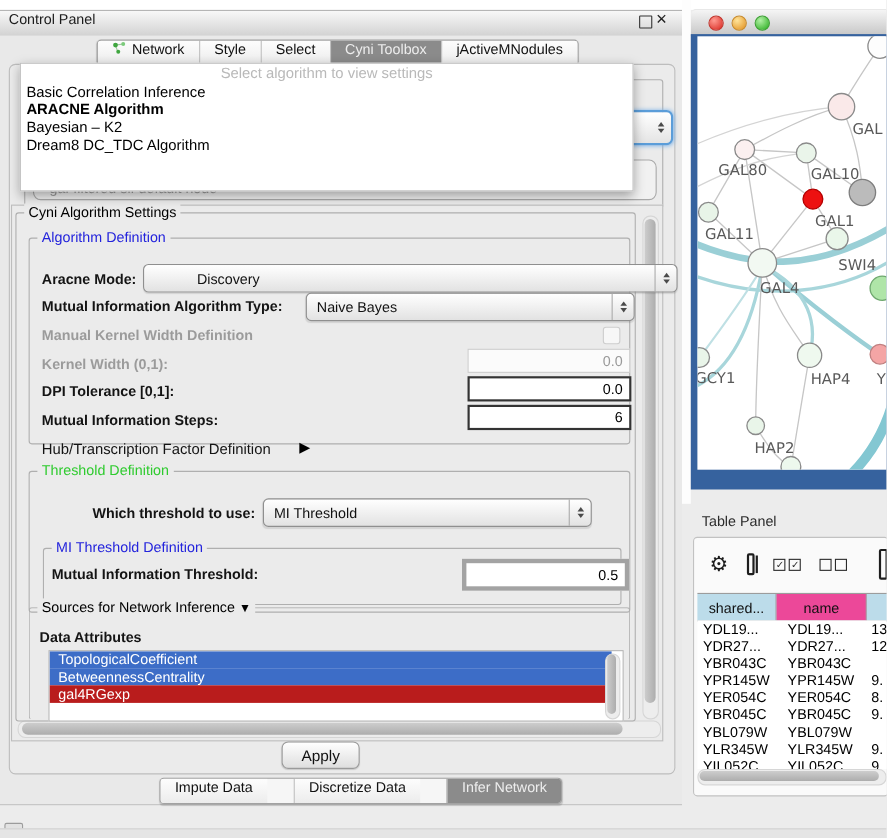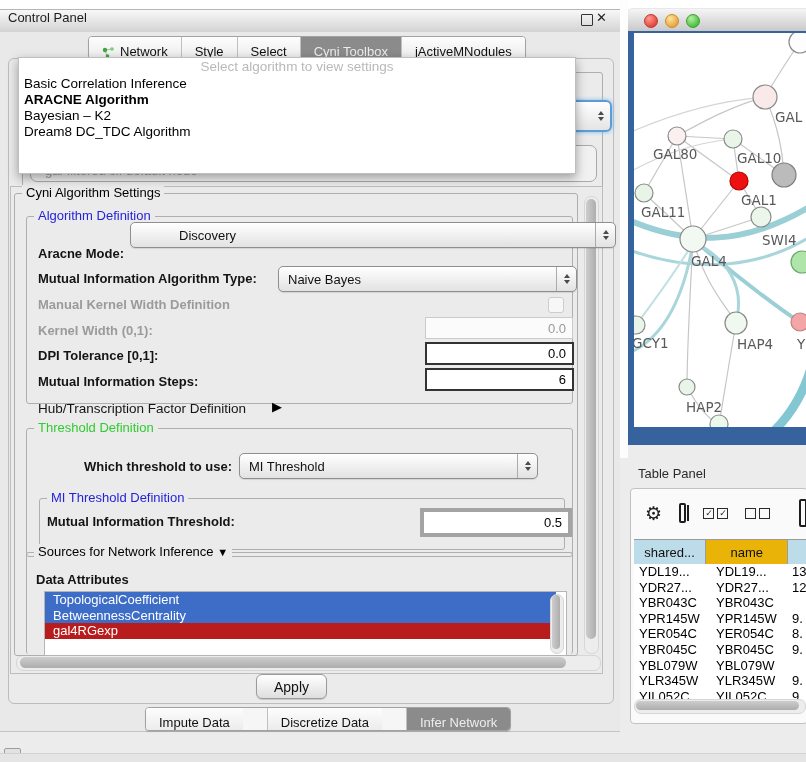--- a/index.html
+++ b/index.html
@@ -10,21 +10,21 @@
   .cp-titlebar{left:0;top:9px;width:620px;height:22px;background:linear-gradient(#F8F8F8,#D3D3D3);
       border-top:1px solid #B5B5B5;border-bottom:1px solid #979797;display:flex;align-items:flex-start;}
   .cp-title{font-size:13px;color:#1c1c1c;padding-left:8px;}
   .float-ico{left:581px;top:14px;width:10px;height:10px;border:1.5px solid #333;border-radius:1px;}
   .close-ico{left:596px;top:10px;font-size:13px;font-weight:bold;color:#222;}
   .cp-body{left:0;top:32px;width:620px;height:699px;background:#E9E9E9;border-bottom:1px solid #C4C4C4;}
   .content-panel{left:8px;top:58px;width:604px;height:644px;background:#EBEBEB;border:1px solid #BDBDBD;border-radius:6px;}
   
   .tabbar{display:flex;height:22px;border:1px solid #A2A2A2;border-radius:4px;overflow:hidden;background:#F6F6F6;
       box-shadow:0 1px 1px rgba(0,0,0,.15);}
-  .tabbar .tab{display:flex;align-items:flex-end;gap:5px;padding:0 13px;font-size:13px;color:#111;
+  .tabbar .tab{display:flex;align-items:flex-start;gap:5px;padding:0 13px;font-size:13px;color:#111;
       border-left:1px solid #C0C0C0;background:linear-gradient(#FDFDFD,#ECECEC);cursor:default;white-space:nowrap;}
   .tabbar .tab:first-child{border-left:none;}
   .tabbar .tab.sel{background:#8B8B8B;color:#EDEDED;}
   #top-tabs{left:88px;top:36px;}
   #bottom-tabs{left:145px;top:707px;gap:24px;}
   
   .grp{border:1px solid #AFAFAF;border-radius:3px;}
   .grp .lg{position:absolute;top:-9px;left:7px;background:#EBEBEB;padding:0 4px;font-size:13px;white-space:nowrap;}
   .t-blue{color:#2323DC;}
   .t-green{color:#2FCB2F;}
@@ -152,21 +152,21 @@
 <div class="abs sb-thumb h" style="left:20px;top:657px;width:546px;height:11px;"></div>
 
 <div class="abs grp" style="left:14px;top:193px;width:562px;height:461px;">
   <span class="lg">Cyni Algorithm Settings</span>
 </div>
 
 <div class="abs grp" style="left:26px;top:216px;width:545px;height:186px;">
   <span class="lg t-blue">Algorithm Definition</span>
 </div>
 <span class="abs lbl" style="left:38px;top:246px;">Aracne Mode:</span>
-<div class="abs combo" style="left:130px;top:222px;width:436px;height:24px;padding-left:48px;">
+<div class="abs combo" style="left:130px;top:240px;width:436px;height:24px;padding-left:48px;">
   <span>Discovery</span>
   <div class="spin">
       <div class="tu"></div>
       <div class="td"></div>
     </div>
 </div>
 <span class="abs lbl" style="left:38px;top:271px;">Mutual Information Algorithm Type:</span>
 <div class="abs combo" style="left:278px;top:266px;width:288px;height:24px;">
   <span>Naive Bayes</span>
   <div class="spin">
@@ -313,21 +313,21 @@
     </span>
     <span style="display:flex;gap:3px;">
       <span class="mini-chk"></span>
         <span class="mini-chk"></span>
     </span>
     <span class="doc-ico" style="margin-left:12px;"></span>
   </div>
 
   <div class="abs thead" id="tbl-head" style="left:3px;top:50px;width:176px;">
       <div class="th" style="width: 77px; background: rgb(188, 220, 234);">shared...</div>
-      <div class="th" style="width: 88px; background: #eab308;">name</div>
+      <div class="th" style="width: 88px; background: #ec4899;">name</div>
       <div class="th" style="width: 23px; background: rgb(188, 220, 234);"></div>
     </div>
 
   <div class="abs" id="tbl-rows" style="left:3px;top:75px;width:176px;height:135px;overflow:hidden;background:#FFF;">
       <div class="trow">
         <div class="tc" style="width: 77px; height: 15.6px; line-height: 15.6px;">YDL19...</div>
         <div class="tc" style="width: 76px; height: 15.6px; line-height: 15.6px;">YDL19...</div>
         <div class="tc" style="width: 23px; height: 15.6px; line-height: 15.6px;">13</div>
       </div>
       <div class="trow">

